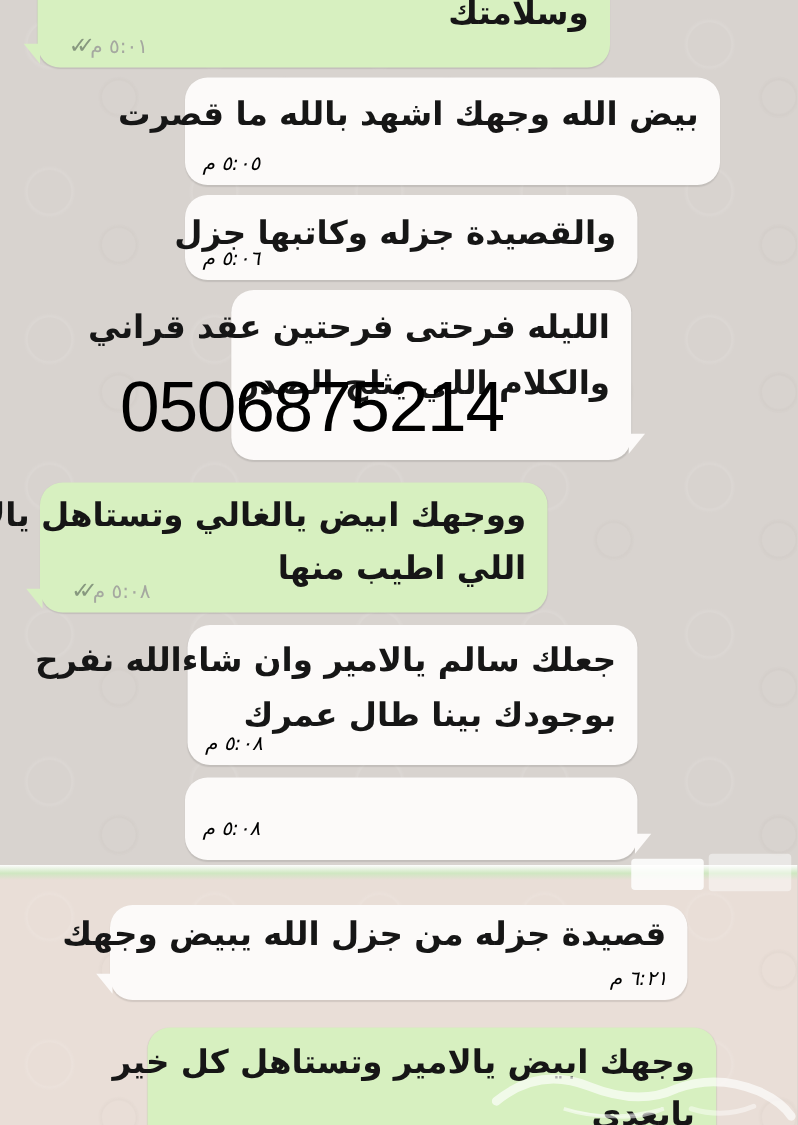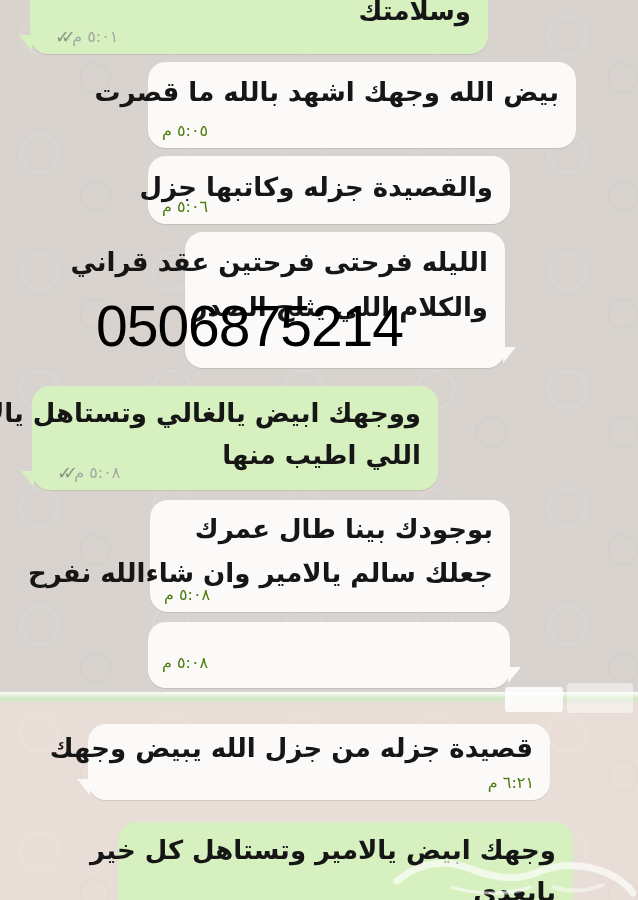--- a/index.html
+++ b/index.html
@@ -33,21 +33,21 @@
   .out{background:#d7f0c0;}
 
   .msg{direction:rtl;text-align:right;color:#161616;font-weight:700;
        font-size:26px;line-height:1.72;padding:8px 17px 6px 17px;}
   .msg .line{white-space:nowrap;}
 
   .meta{position:absolute;bottom:8px;left:14px;display:flex;direction:rtl;
         align-items:center;gap:5px;font-size:16px;color:#a5a8a0;}
   .meta .time{white-space:nowrap;}
   .checks{color:#87987f;font-size:18px;letter-spacing:-9px;padding-left:11px;line-height:1;}
-  .in .meta{color:#4d7c0f;}
+  .in .meta{color:#000000;font-style:italic;}
   .meta-right{left:auto;right:16px;}
 
   
   .tail-out-left::before{content:"";position:absolute;left:-11px;bottom:3px;width:0;height:0;
       border-top:16px solid #d7f0c0;border-left:13px solid transparent;}
   .tail-in-right::before{content:"";position:absolute;right:-11px;bottom:5px;width:0;height:0;
       border-top:16px solid #fcfaf9;border-right:13px solid transparent;}
   .tail-in-left::before{content:"";position:absolute;left:-11px;bottom:5px;width:0;height:0;
       border-top:16px solid #fcfaf9;border-left:13px solid transparent;}
 
@@ -133,22 +133,22 @@
       <div class="line">اللي اطيب منها</div>
     </div>
     <div class="meta">
       <span class="time">٥:٠٨ م</span>
       <span class="checks">✓✓</span>
     </div>
   </div>
 
   <div class="bubble in w4">
     <div class="msg">
+      <div class="line">جعلك سالم يالامير وان شاءالله نفرح</div>
       <div class="line">بوجودك بينا طال عمرك</div>
-      <div class="line">جعلك سالم يالامير وان شاءالله نفرح</div>
     </div>
     <div class="meta">
       <span class="time">٥:٠٨ م</span>
     </div>
   </div>
 
   <div class="bubble in w5 tail-in-right">
     <div class="meta">
       <span class="time">٥:٠٨ م</span>
     </div>

